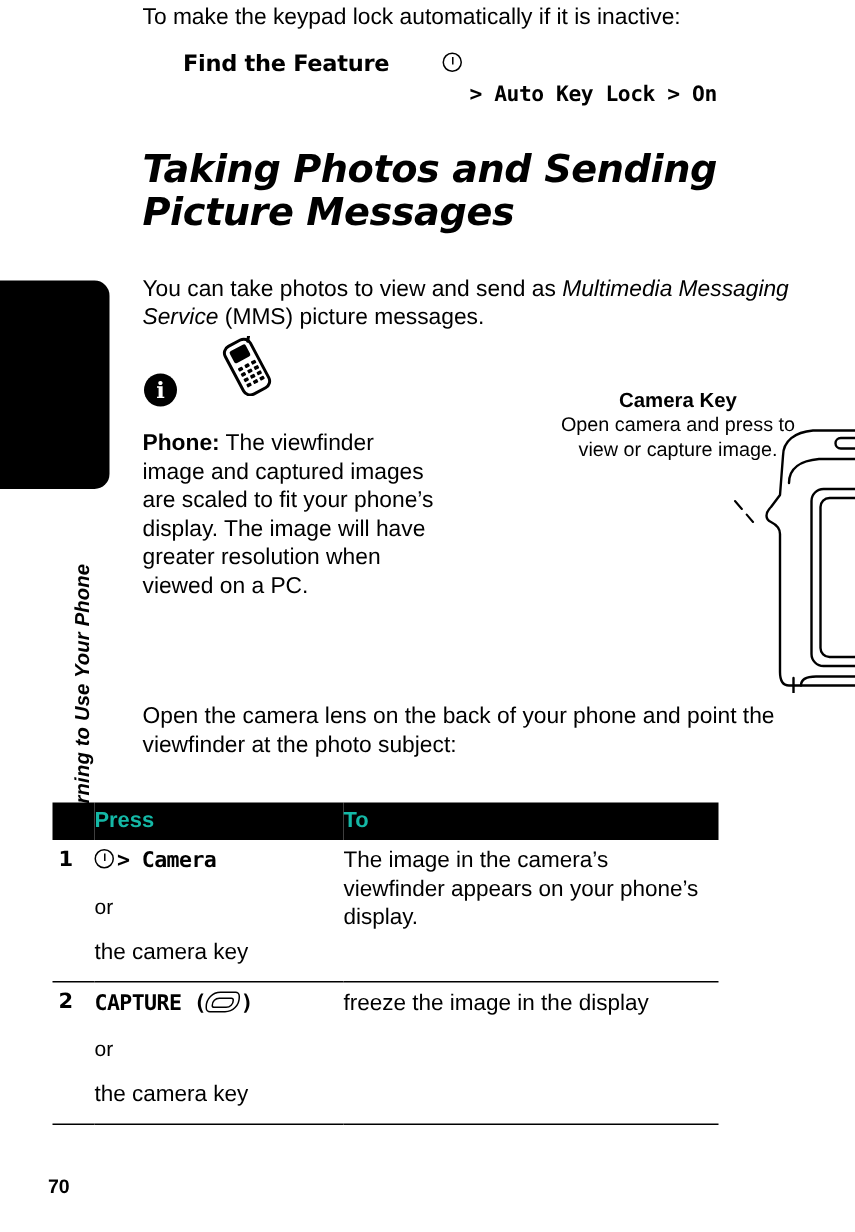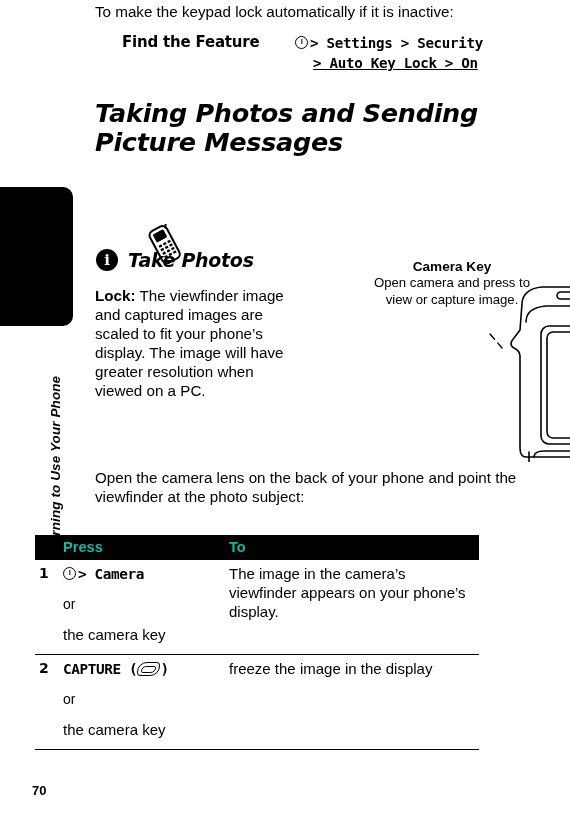--- a/index.html
+++ b/index.html
@@ -96,21 +96,21 @@
     box-sizing: border-box;
   }
   #fff-path {
     flex: 1;
     font-family: "DejaVu Sans Mono", monospace;
     font-weight: bold;
     font-size: 14.2px;
     line-height: 20px;
     letter-spacing: -0.3px;
   }
-  #fff-path .line2 { display: block; padding-left: 18px; text-decoration: underline; }
+  #fff-path .line2 { display: block; padding-left: 18px; }
 
   .menukey {
     display: inline-block;
     width: 11px; height: 11px;
     border: 1.2px solid #000;
     border-radius: 50%;
     position: relative;
     vertical-align: -1px;
     margin-right: 2px;
   }
@@ -303,27 +303,30 @@
   <div id="page-number">70</div>
 </div>
 
 <div id="content">
 
   <div id="intro-line" class="body-text">To make the keypad lock automatically if it is inactive:</div>
 
   <div id="fff-block">
     <div id="fff-label">Find the Feature</div>
     <div id="fff-path">
-      <span class="menukey"></span><span>&gt; Settings &gt; Security</span>
+      <span class="menukey"></span>
       <span class="line2">&gt; Auto Key Lock &gt; On</span>
     </div>
   </div>
 
   <div id="main-heading">Taking Photos and Sending Picture Messages</div>
 
+  <div id="intro-para" class="body-text">
+    <span>You can take photos to view and send as </span><span class="it">Multimedia Messaging Service</span><span> (MMS) picture messages.</span>
+  </div>
 
   <svg id="phone-glyph" viewBox="0 0 46 40">
     <g transform="rotate(-28 23 20)">
       <rect x="12" y="2" width="19" height="36" rx="5" ry="5" fill="#fff" stroke="#000" stroke-width="2"></rect>
       <rect x="15.5" y="5.5" width="12" height="9" rx="1.5" fill="#000"></rect>
       <g fill="#000">
         <rect x="15.5" y="18" width="3.2" height="2.4" rx="0.6"></rect>
         <rect x="20.4" y="18" width="3.2" height="2.4" rx="0.6"></rect>
         <rect x="25.3" y="18" width="3.2" height="2.4" rx="0.6"></rect>
         <rect x="15.5" y="22" width="3.2" height="2.4" rx="0.6"></rect>
@@ -335,25 +338,24 @@
         <rect x="15.5" y="30" width="3.2" height="2.4" rx="0.6"></rect>
         <rect x="20.4" y="30" width="3.2" height="2.4" rx="0.6"></rect>
         <rect x="25.3" y="30" width="3.2" height="2.4" rx="0.6"></rect>
       </g>
       <path d="M30 5 L33 1" stroke="#000" stroke-width="2" fill="none" stroke-linecap="round"></path>
     </g>
   </svg>
 
   <div id="subhead-row">
     <div id="info-badge">i</div>
-    <div id="subhead-text">Take Photos</div>
   </div>
 
   <div id="note-para" class="body-text">
-    <span class="bold">Lock:</span><span> The viewfinder image and captured images are scaled to fit your phone’s display. The image will have greater resolution when viewed on a PC.</span>
+    <span class="bold">Phone:</span><span> The viewfinder image and captured images are scaled to fit your phone’s display. The image will have greater resolution when viewed on a PC.</span>
   </div>
 
   <div id="callout">
     <span id="callout-title">Camera Key</span>
     <span>Open camera and press to view or capture image.</span>
   </div>
 
   <svg id="phone-art" viewBox="0 0 180 180">
     <g fill="none" stroke="#000" stroke-width="1.6" stroke-linejoin="round" stroke-linecap="round">
 

